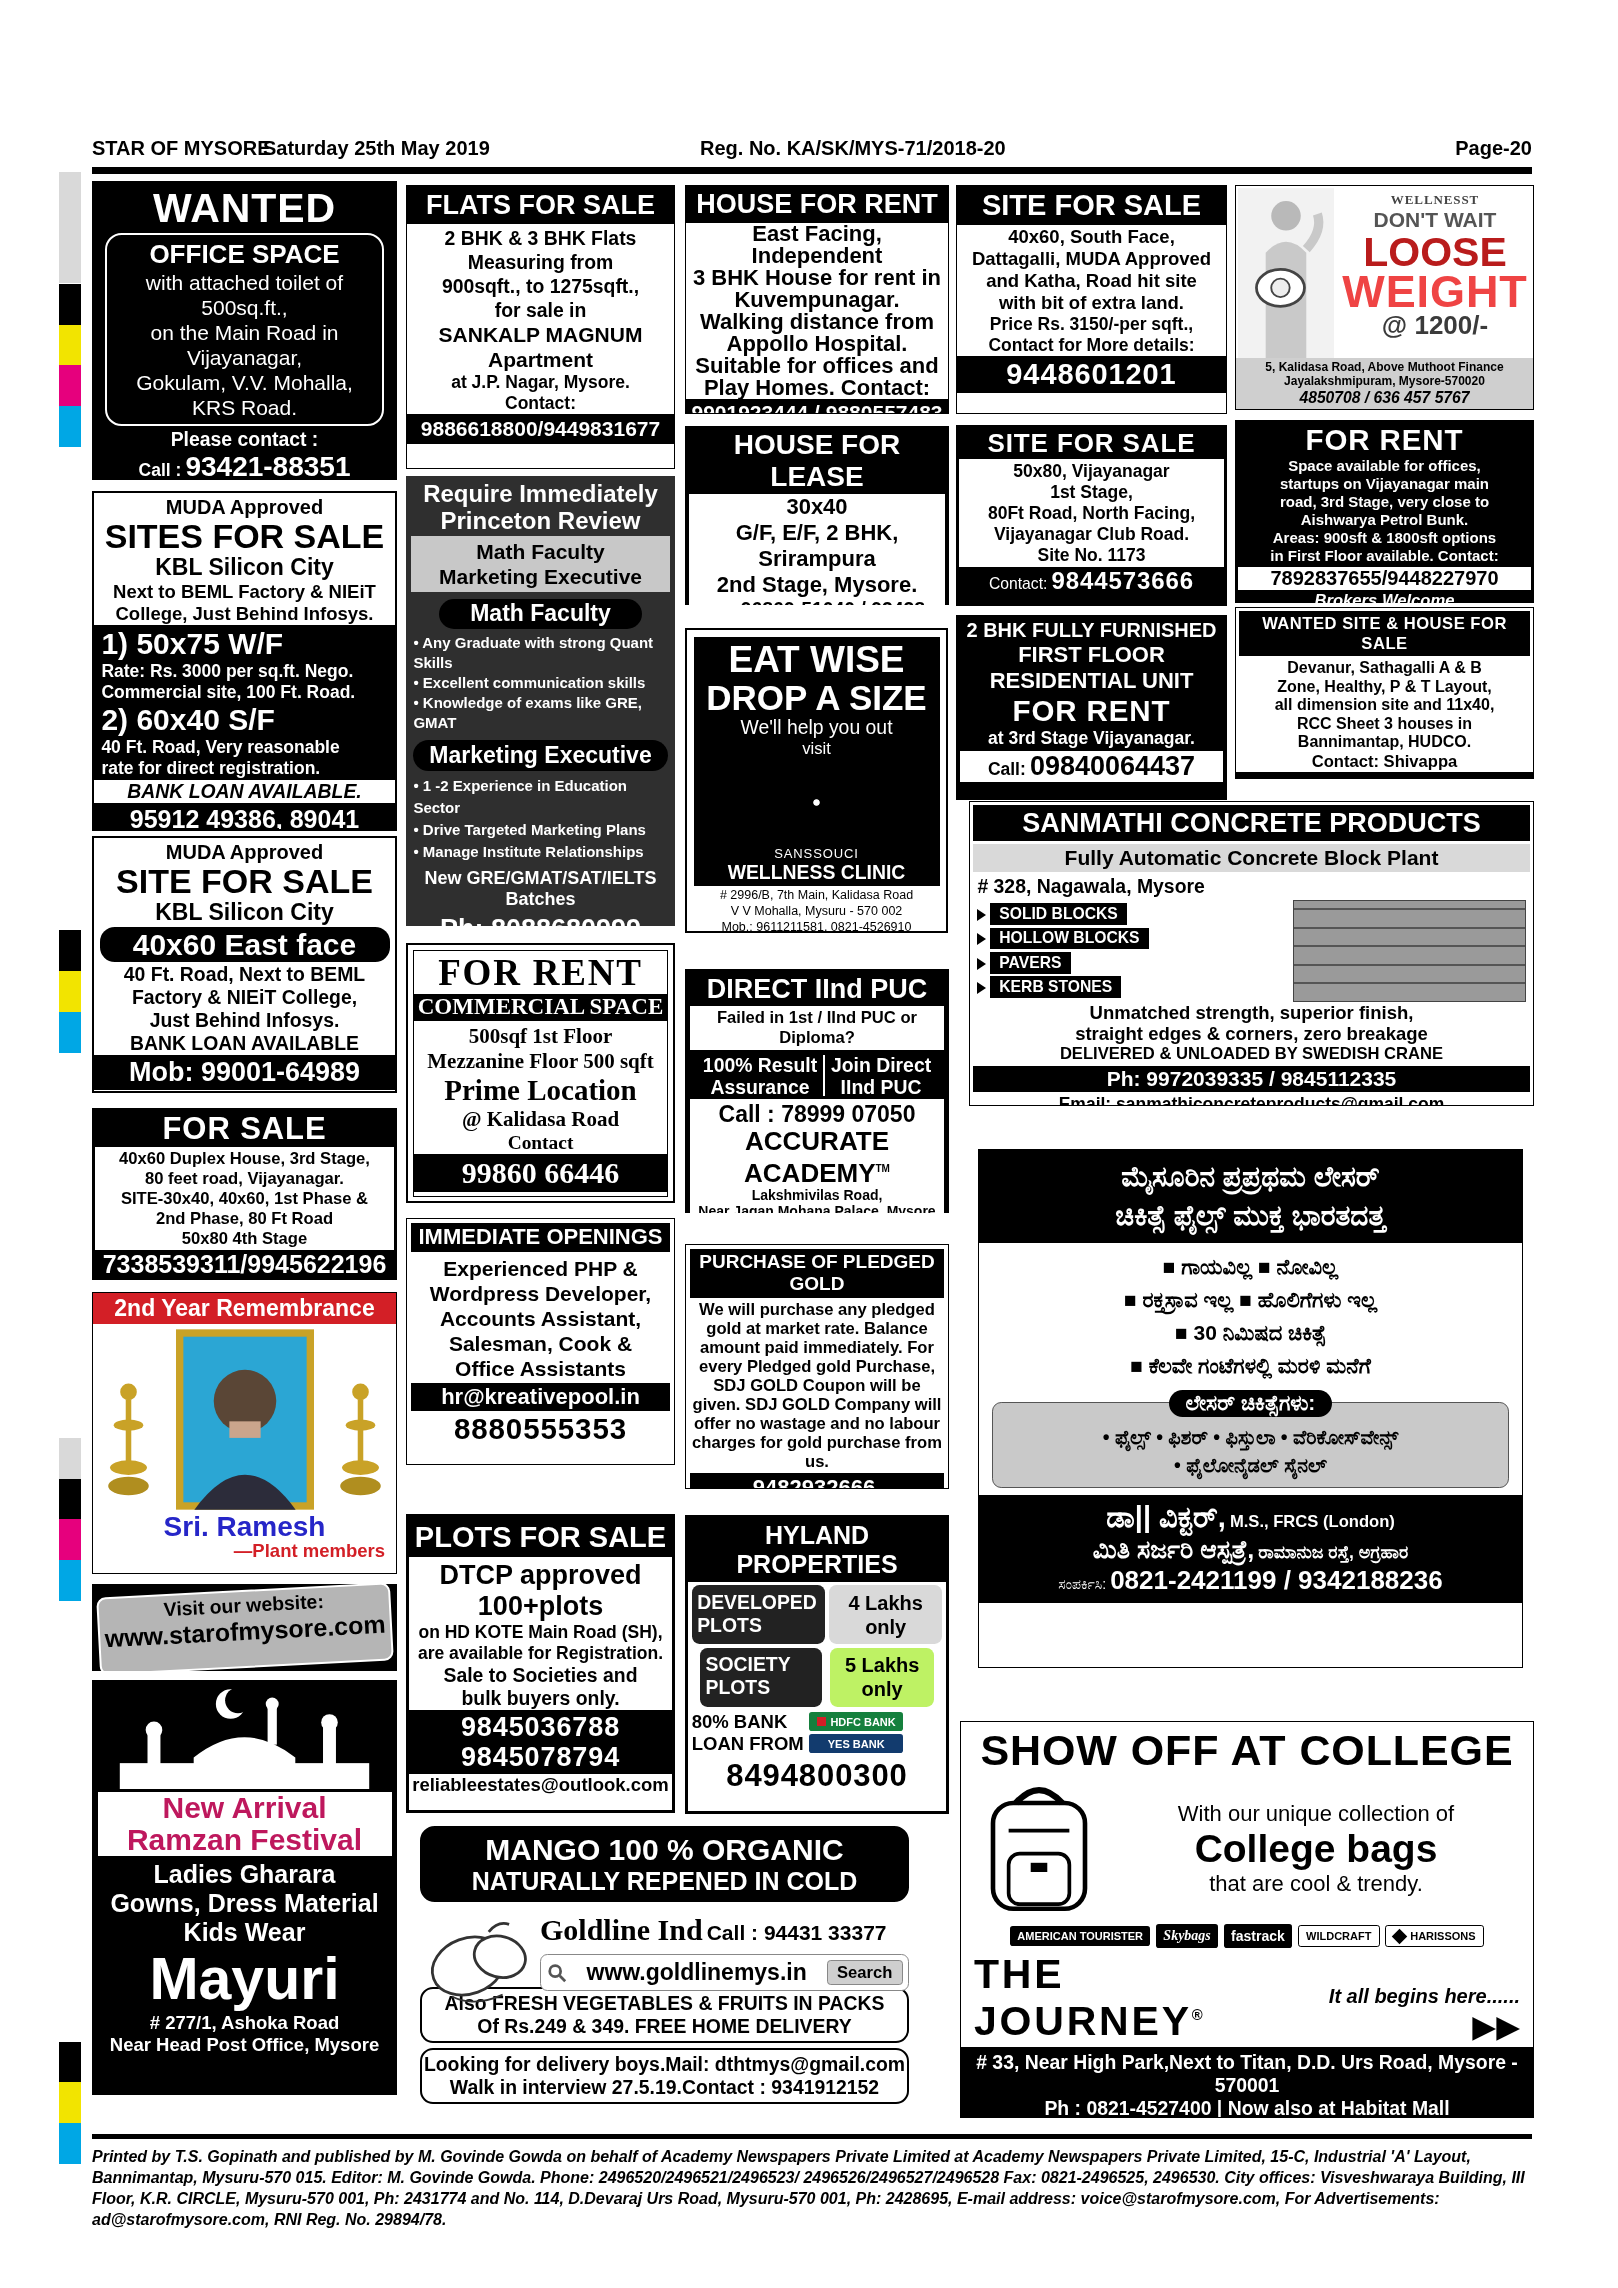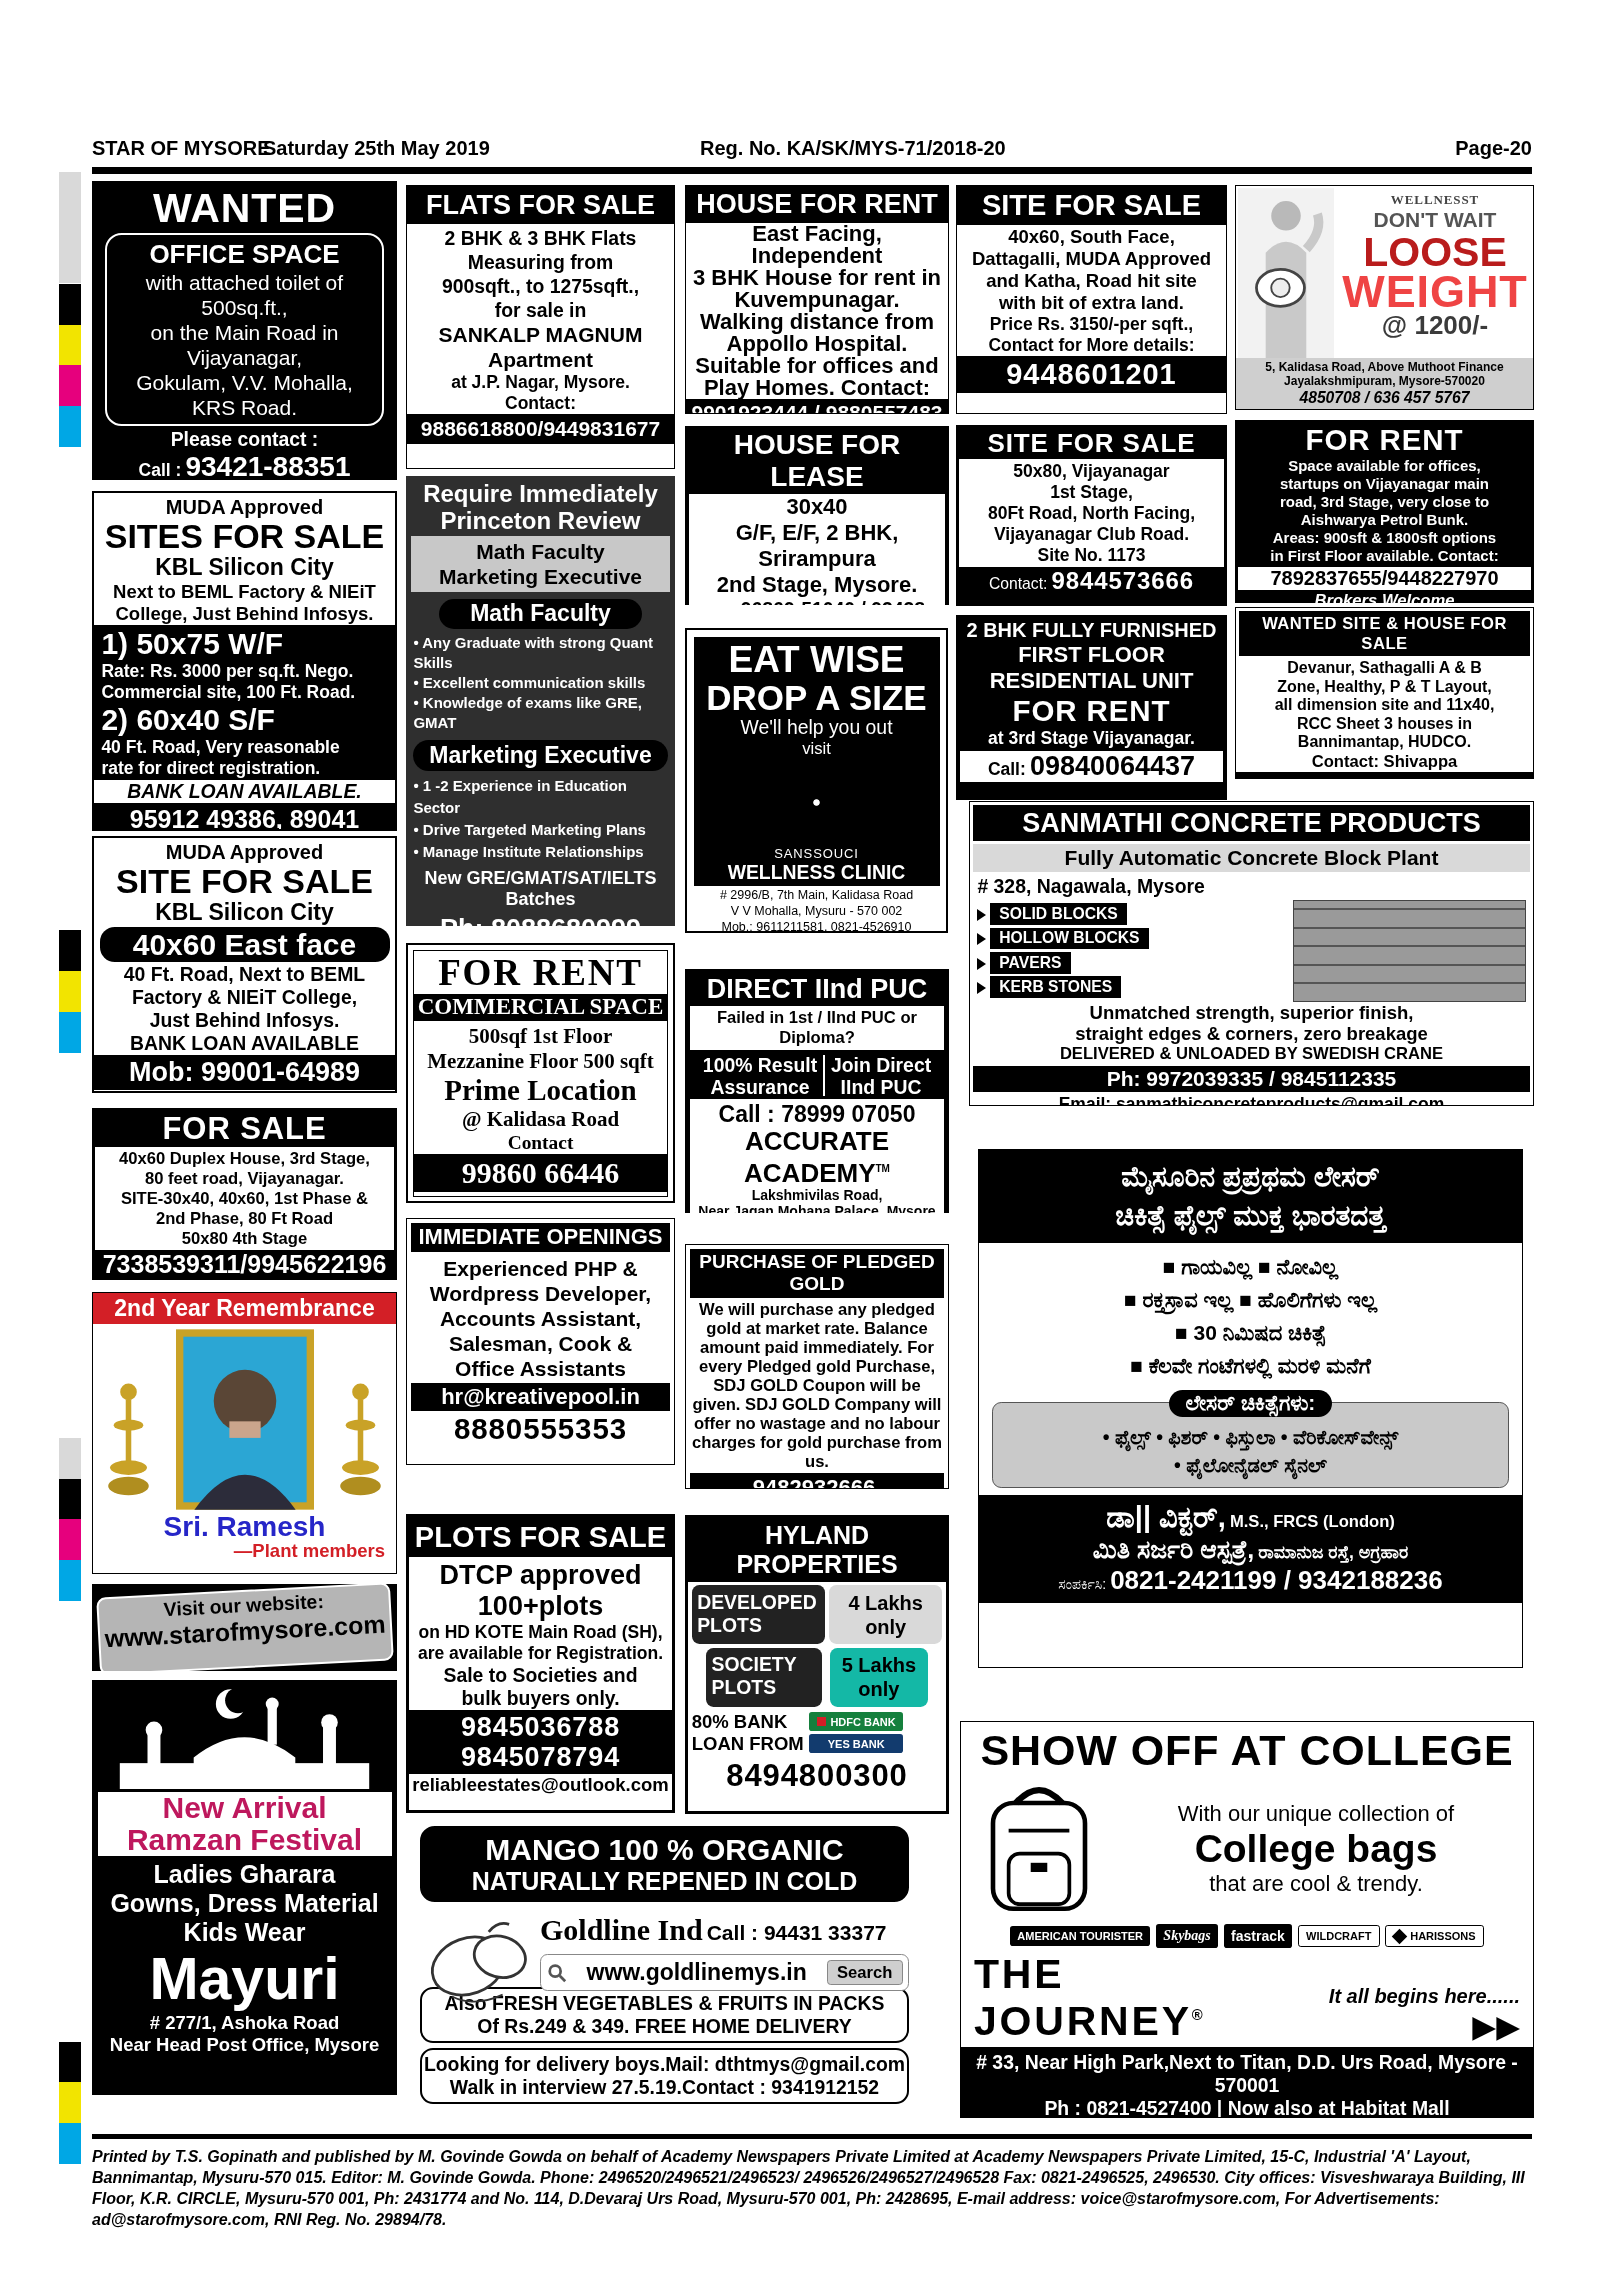--- a/index.html
+++ b/index.html
@@ -337,24 +337,24 @@
   </div>
 
   <div class="abs box clip" style="left:685px;top:1515px;width:264px;height:299px;border-width:3.7px">
     <div class="bar x c" style="font-size:25px;padding:2.8px 0">HYLAND PROPERTIES</div>
     <div style="display:flex;gap:3.7px;padding:3.7px">
       <div class="x pre" style="background:#222;color:#fff;border-radius:7.4px;flex:1.2;font-size:19.4px;line-height:23px;padding:5.5px">DEVELOPED
 PLOTS</div>
       <div class="x pre c" style="background:#d9d9d9;border-radius:7.4px;flex:1;font-size:20px;line-height:24px;padding:5.5px">4 Lakhs
 only</div>
     </div>
-    <div style="display:flex;gap:8px;padding:0 18px">
+    <div style="display:flex;gap:8px;padding:0 12px">
       <div class="x pre" style="background:#222;color:#fff;border-radius:7.4px;flex:1.2;font-size:19.4px;line-height:23px;padding:5.5px">SOCIETY
 PLOTS</div>
-      <div class="x pre c" style="background:#14b8a6;border-radius:7.4px;flex:1;font-size:20px;line-height:24px;padding:5.5px">5 Lakhs
+      <div class="x pre c" style="background:#bef264;border-radius:7.4px;flex:1;font-size:20px;line-height:24px;padding:5.5px">5 Lakhs
 only</div>
     </div>
     <div style="display:flex;align-items:center;gap:5.5px;padding:3.7px">
       <div class="x pre" style="font-size:18.5px;line-height:22px">80% BANK
 LOAN FROM</div>
       <div style="display:flex;flex-direction:column;gap:2.8px">
         <span class="chip" style="background:#15803d">
             <span style="width:9.2px;height:9.2px;background:#d31f26;display:inline-block;margin-right:4.6px"></span>
             <span>HDFC BANK</span>
           </span>

